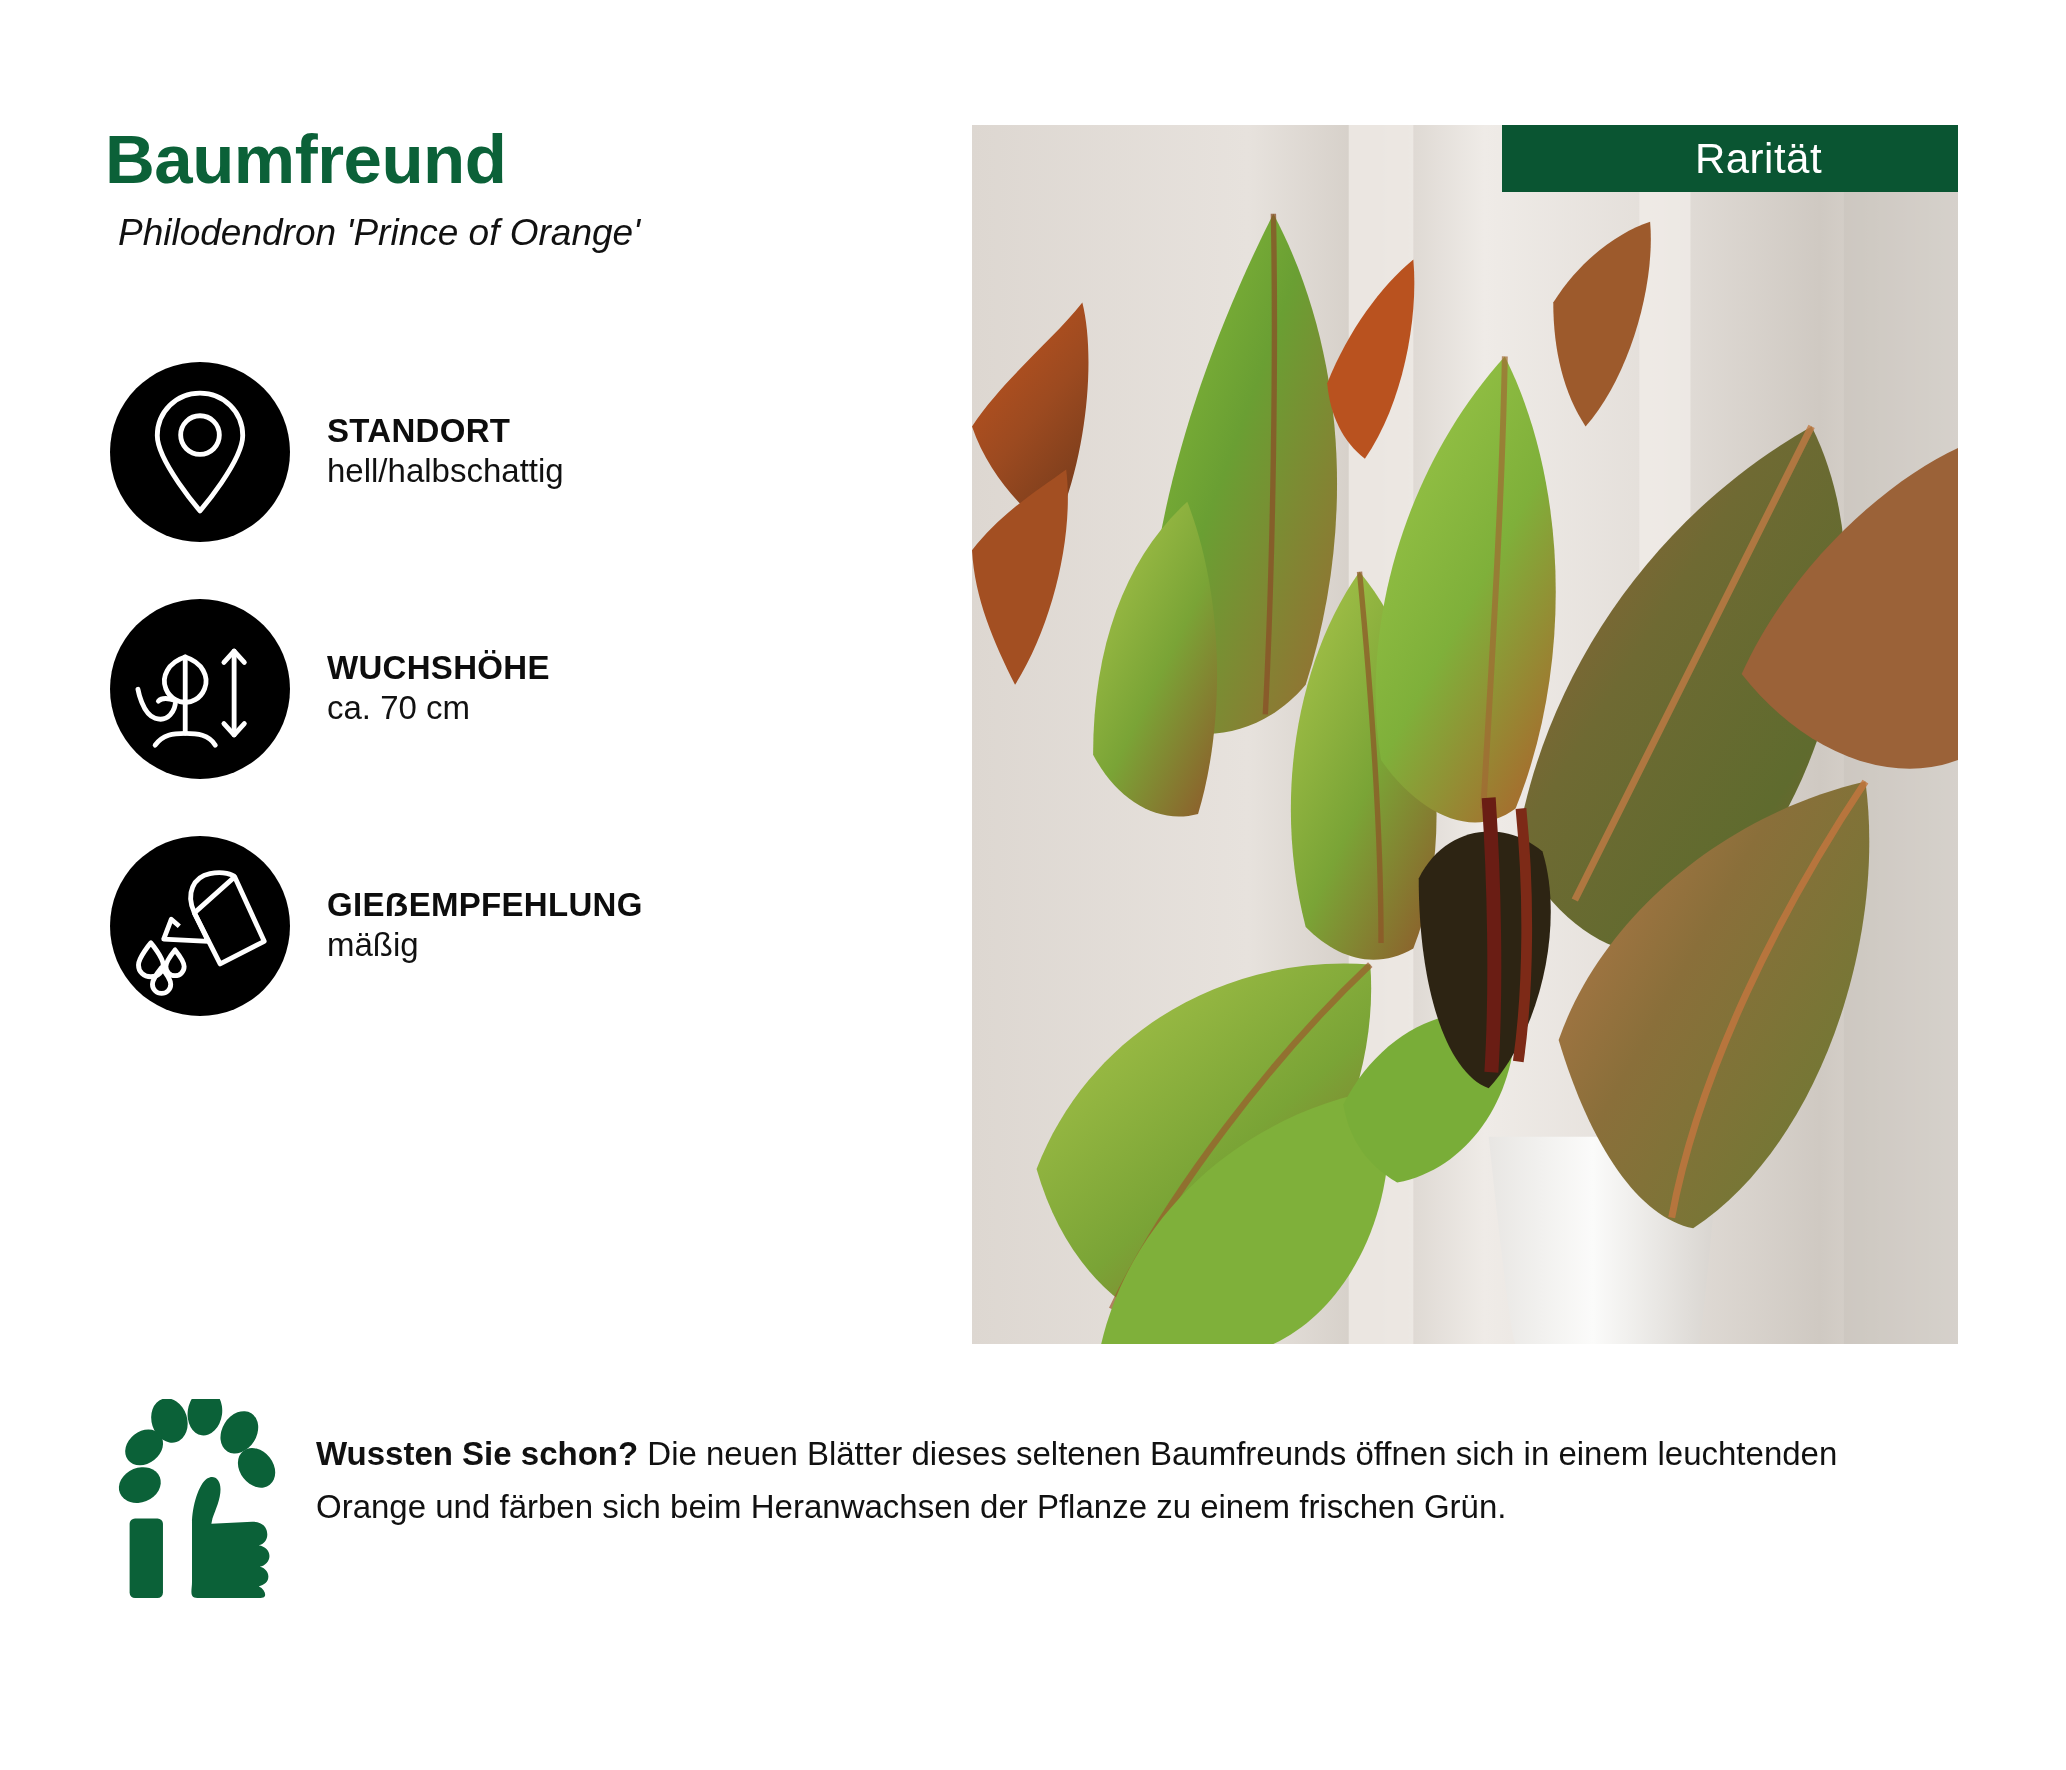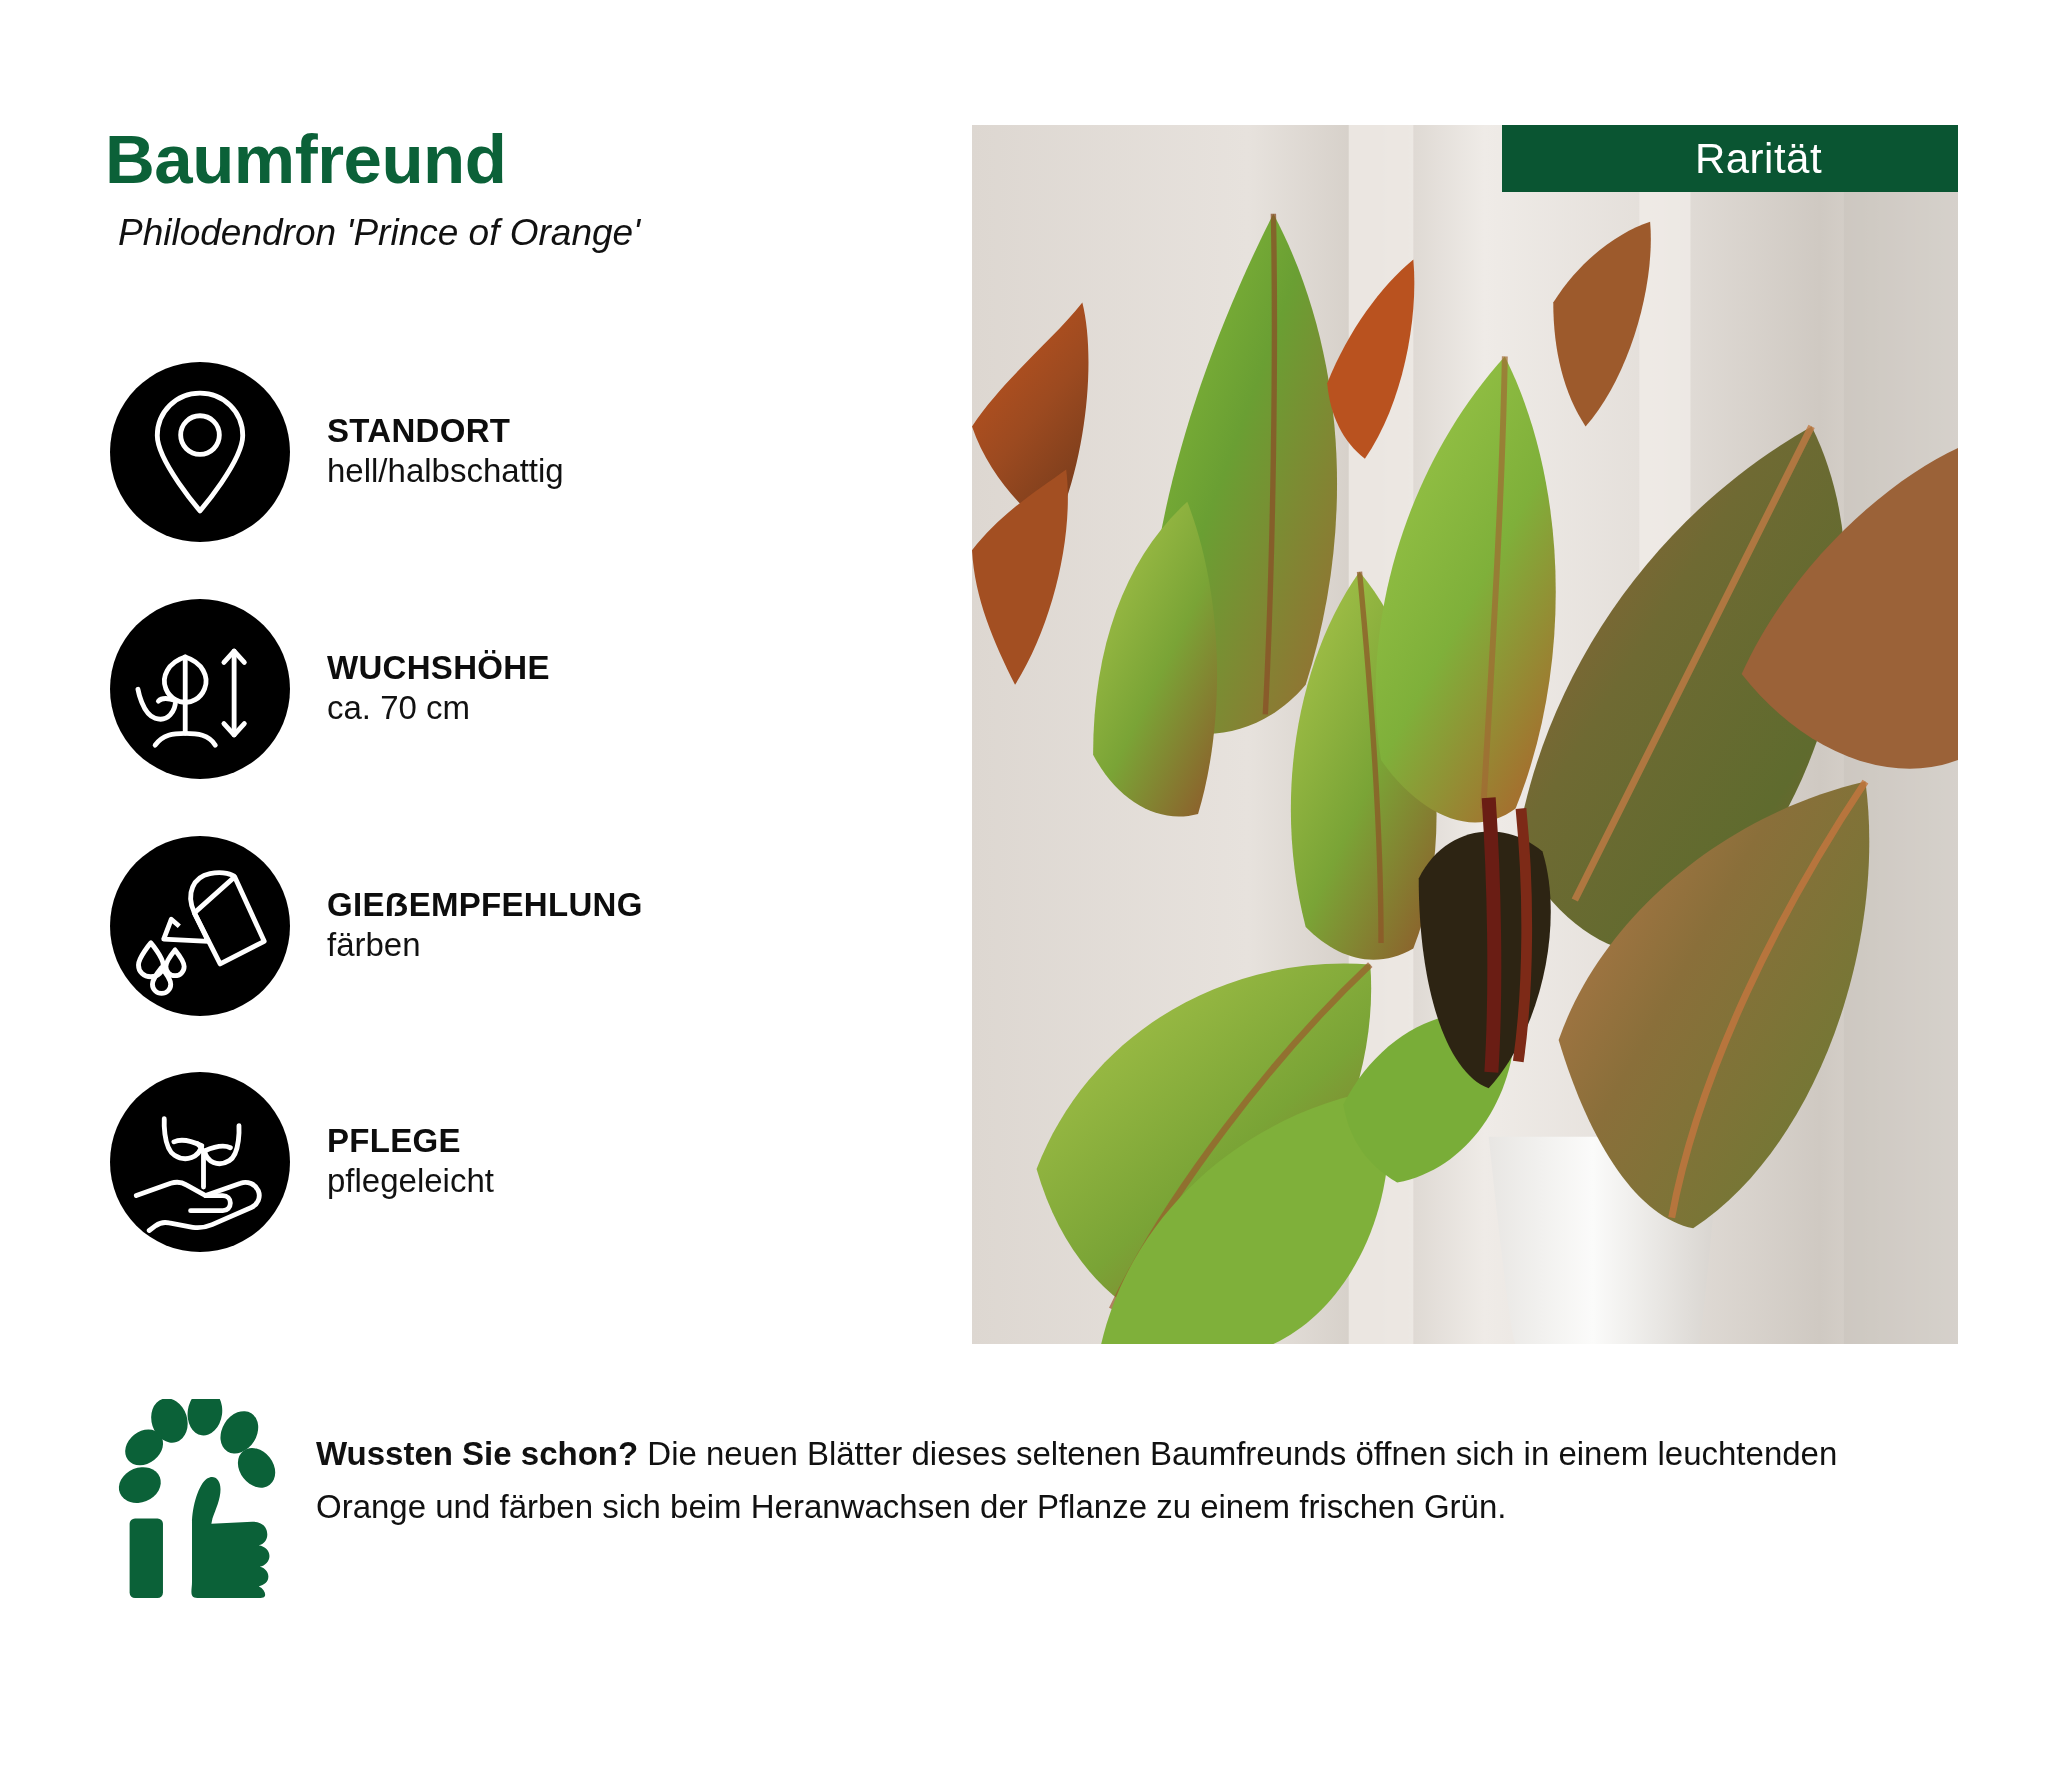--- a/index.html
+++ b/index.html
@@ -216,45 +216,24 @@
 
         <path d="M157 143 L183 196 L100 192 L114 155 L129 168" fill="none" stroke="#ffffff" stroke-width="9" stroke-linejoin="round"></path>
 
         <path d="M76 199 C76 199 53 226 53 240 C53 253 63 262 76 262 C89 262 99 253 99 240 C99 226 76 199 76 199 Z" fill="none" stroke="#ffffff" stroke-width="9" stroke-linejoin="round"></path>
         <path d="M121 212 C121 212 104 233 104 243 C104 253 112 260 121 260 C130 260 138 253 138 243 C138 233 121 212 121 212 Z" fill="none" stroke="#ffffff" stroke-width="9" stroke-linejoin="round"></path>
         <path d="M96 245 C96 245 79 266 79 276 C79 286 87 293 96 293 C105 293 113 286 113 276 C113 266 96 245 96 245 Z" fill="none" stroke="#ffffff" stroke-width="9" stroke-linejoin="round"></path>
       </svg>
     </div>
     <div class="spec-text">
       <div class="spec-label">GIEẞEMPFEHLUNG</div>
-      <div class="spec-value">färben</div>
-    </div>
-  </div>
-
-  <div class="spec-row r3">
-    <div class="spec-icon">
-      <svg viewBox="0 0 335 335" xmlns="http://www.w3.org/2000/svg">
-
-        <path d="M101 87 C101 87 98 141 120 155 C142 169 166 158 171 137 C149 127 132 124 119 130" fill="none" stroke="#ffffff" stroke-width="9" stroke-linejoin="round" stroke-linecap="round"></path>
-
-        <path d="M240 100 C240 100 243 152 222 165 C201 178 180 167 176 147 C196 138 212 135 224 141" fill="none" stroke="#ffffff" stroke-width="9" stroke-linejoin="round" stroke-linecap="round"></path>
-
-        <path d="M174 214 L174 150 C174 150 171 140 162 133" fill="none" stroke="#ffffff" stroke-width="9" stroke-linecap="round"></path>
-
-        <path d="M49 230 L113 207 C123 204 134 205 142 210 L178 230
-                 L210 230 C218 230 224 236 224 244 C224 252 218 258 210 258 L150 258" fill="none" stroke="#ffffff" stroke-width="9" stroke-linejoin="round" stroke-linecap="round"></path>
-        <path d="M178 230 L243 207 C256 202 271 209 276 221 C281 233 275 247 263 252 L190 284
-                 C178 289 166 291 154 289 L110 281 C101 279 92 281 85 286 L73 295" fill="none" stroke="#ffffff" stroke-width="9" stroke-linejoin="round" stroke-linecap="round"></path>
-      </svg>
-    </div>
-    <div class="spec-text">
-      <div class="spec-label">PFLEGE</div>
-      <div class="spec-value">pflegeleicht</div>
-    </div>
-  </div>
+      <div class="spec-value">mäßig</div>
+    </div>
+  </div>
+
 
 </div>
 
 <div class="photo-panel">
 
   <svg class="photo-canvas" viewBox="0 0 1832 2265" preserveAspectRatio="none" xmlns="http://www.w3.org/2000/svg">
     <defs>
       <linearGradient id="wall" x1="0" y1="0" x2="1" y2="0">
         <stop offset="0%" stop-color="#ddd7d1"></stop>
         <stop offset="28%" stop-color="#e7e2dd"></stop>

